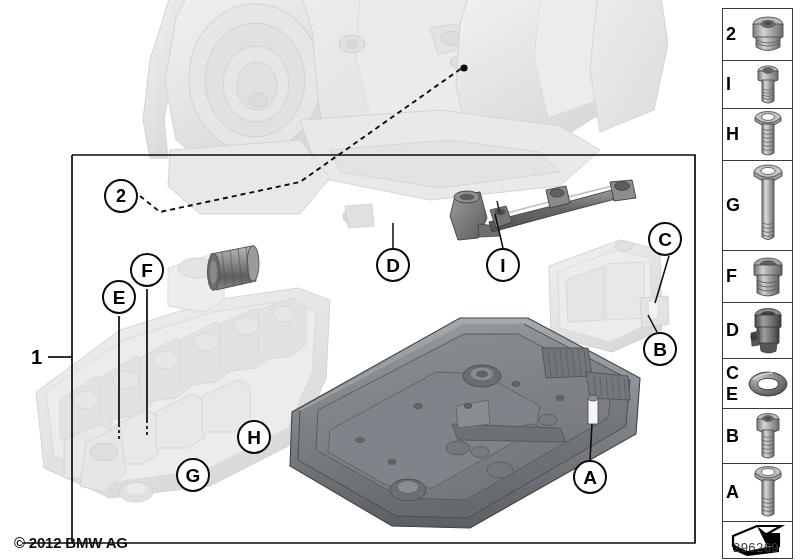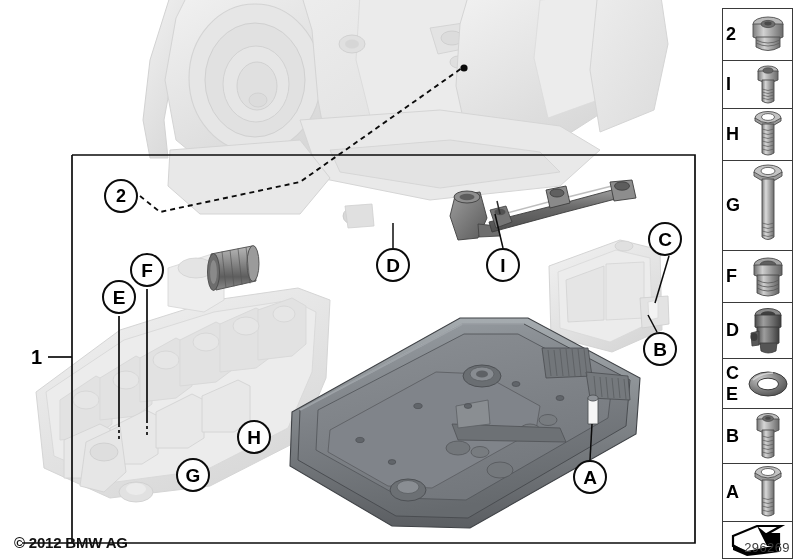--- a/index.html
+++ b/index.html
@@ -112,21 +112,21 @@
     right: 0; bottom: 0;
     z-index: 2;
   }
   .legend-art svg { display: block; }
 
   #legend-refnum {
     position: absolute;
     left: 722px;
     width: 68px;
     top: 540px;
-    text-align: right;
+    text-align: center;
     font-size: 13px;
     color: #3b3b3b;
     letter-spacing: 0.4px;
     z-index: 40;
   }
 </style>
 </head>
 <body>
 
 <div id="diagram-canvas">

